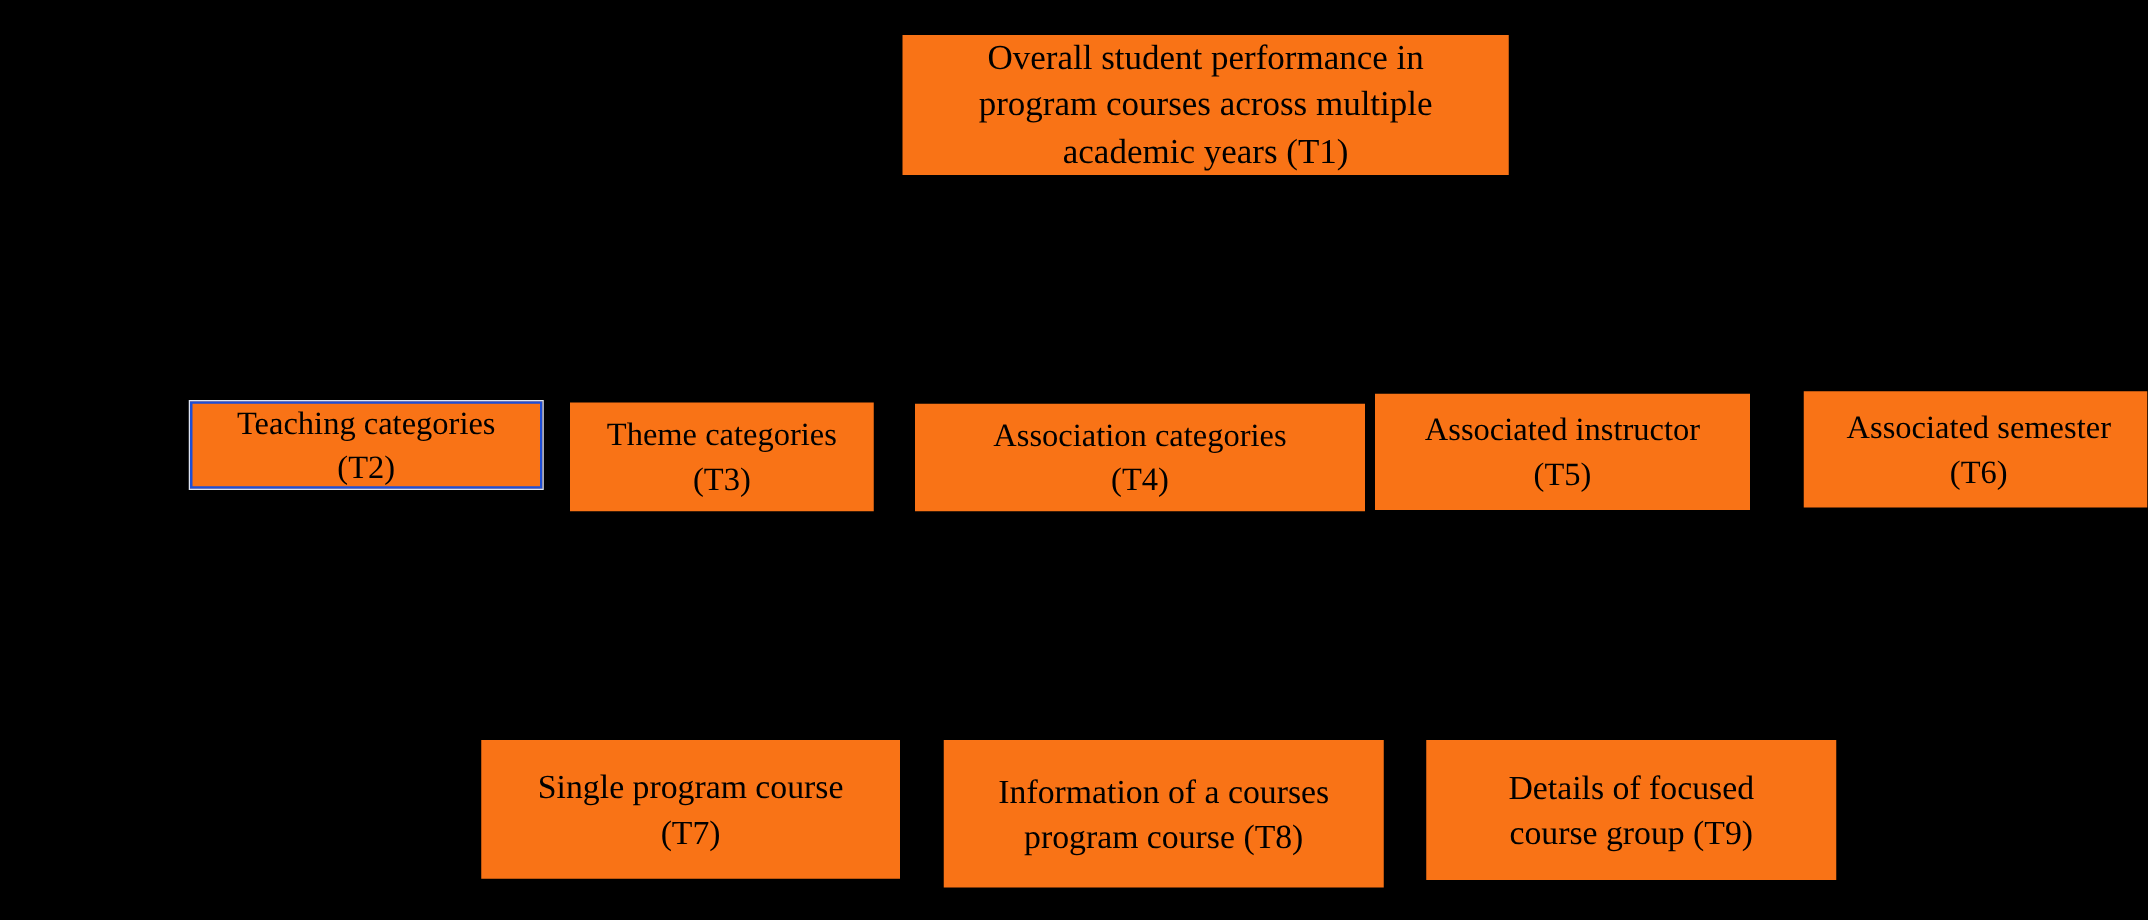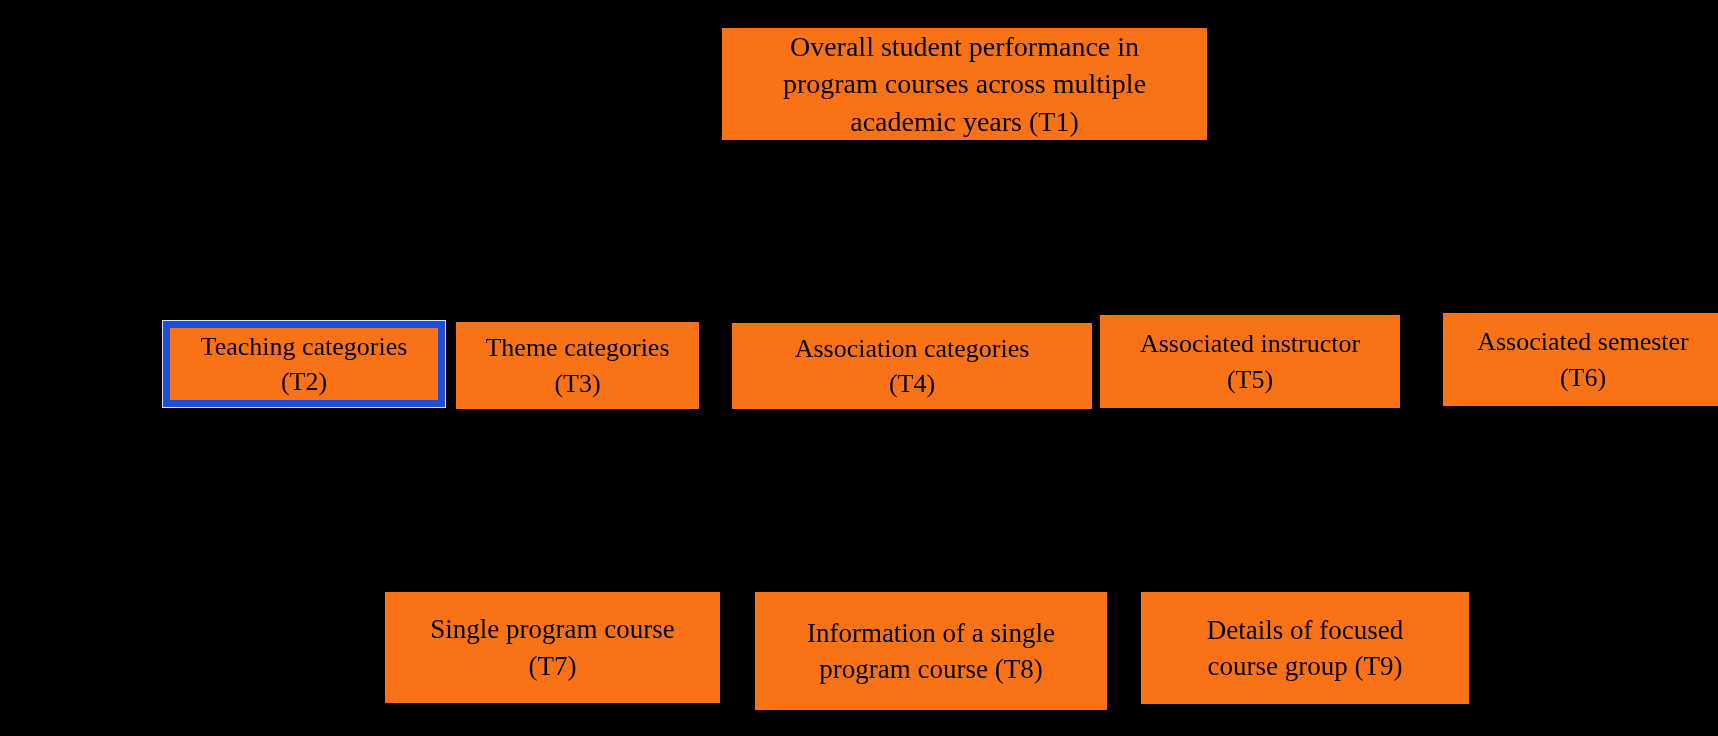--- a/index.html
+++ b/index.html
@@ -20,22 +20,22 @@
     background: #f97316;
     color: #000000;
     display: flex;
     align-items: center;
     justify-content: center;
     text-align: center;
     white-space: pre-line;
     box-sizing: border-box;
   }
   .t1 { left: 722px; top: 28px;  width: 485px; height: 112px; font-size: 28px; line-height: 1.33; }
-  .t2 { left: 163px; top: 321px; width: 282px; height: 86px;  font-size: 26px; line-height: 1.35;
-        border: 7px solid #1d4ed8; outline: 1px solid #dde4f2; }
+  .t2 { left: 152px; top: 321px; width: 282px; height: 70px;  font-size: 26px; line-height: 1.35;
+        border: 2px solid #1d4ed8; outline: 1px solid #dde4f2; }
   .t3 { left: 456px; top: 322px; width: 243px; height: 87px;  font-size: 26px; line-height: 1.35; }
   .t4 { left: 732px; top: 323px; width: 360px; height: 86px;  font-size: 26px; line-height: 1.35; }
   .t5 { left: 1100px; top: 315px; width: 300px; height: 93px; font-size: 26px; line-height: 1.35; }
   .t6 { left: 1415px; top: 313px; width: 280px; height: 93px; font-size: 26px; line-height: 1.35; margin-left: 28px; }
   .t7 { left: 385px; top: 592px; width: 335px; height: 111px; font-size: 27px; line-height: 1.35; }
   .t8 { left: 755px; top: 592px; width: 352px; height: 118px; font-size: 27px; line-height: 1.35; }
   .t9 { left: 1141px; top: 592px; width: 328px; height: 112px; font-size: 27px; line-height: 1.35; }
 </style>
 </head>
 <body>
@@ -49,17 +49,17 @@
   <div class="node t3">Theme categories
 (T3)</div>
   <div class="node t4">Association categories
 (T4)</div>
   <div class="node t5">Associated instructor
 (T5)</div>
   <div class="node t6">Associated semester
 (T6)</div>
   <div class="node t7">Single program course
 (T7)</div>
-  <div class="node t8">Information of a single
+  <div class="node t8">Information of a courses
 program course (T8)</div>
   <div class="node t9">Details of focused
 course group (T9)</div>
 </div>
 
 </body></html>

